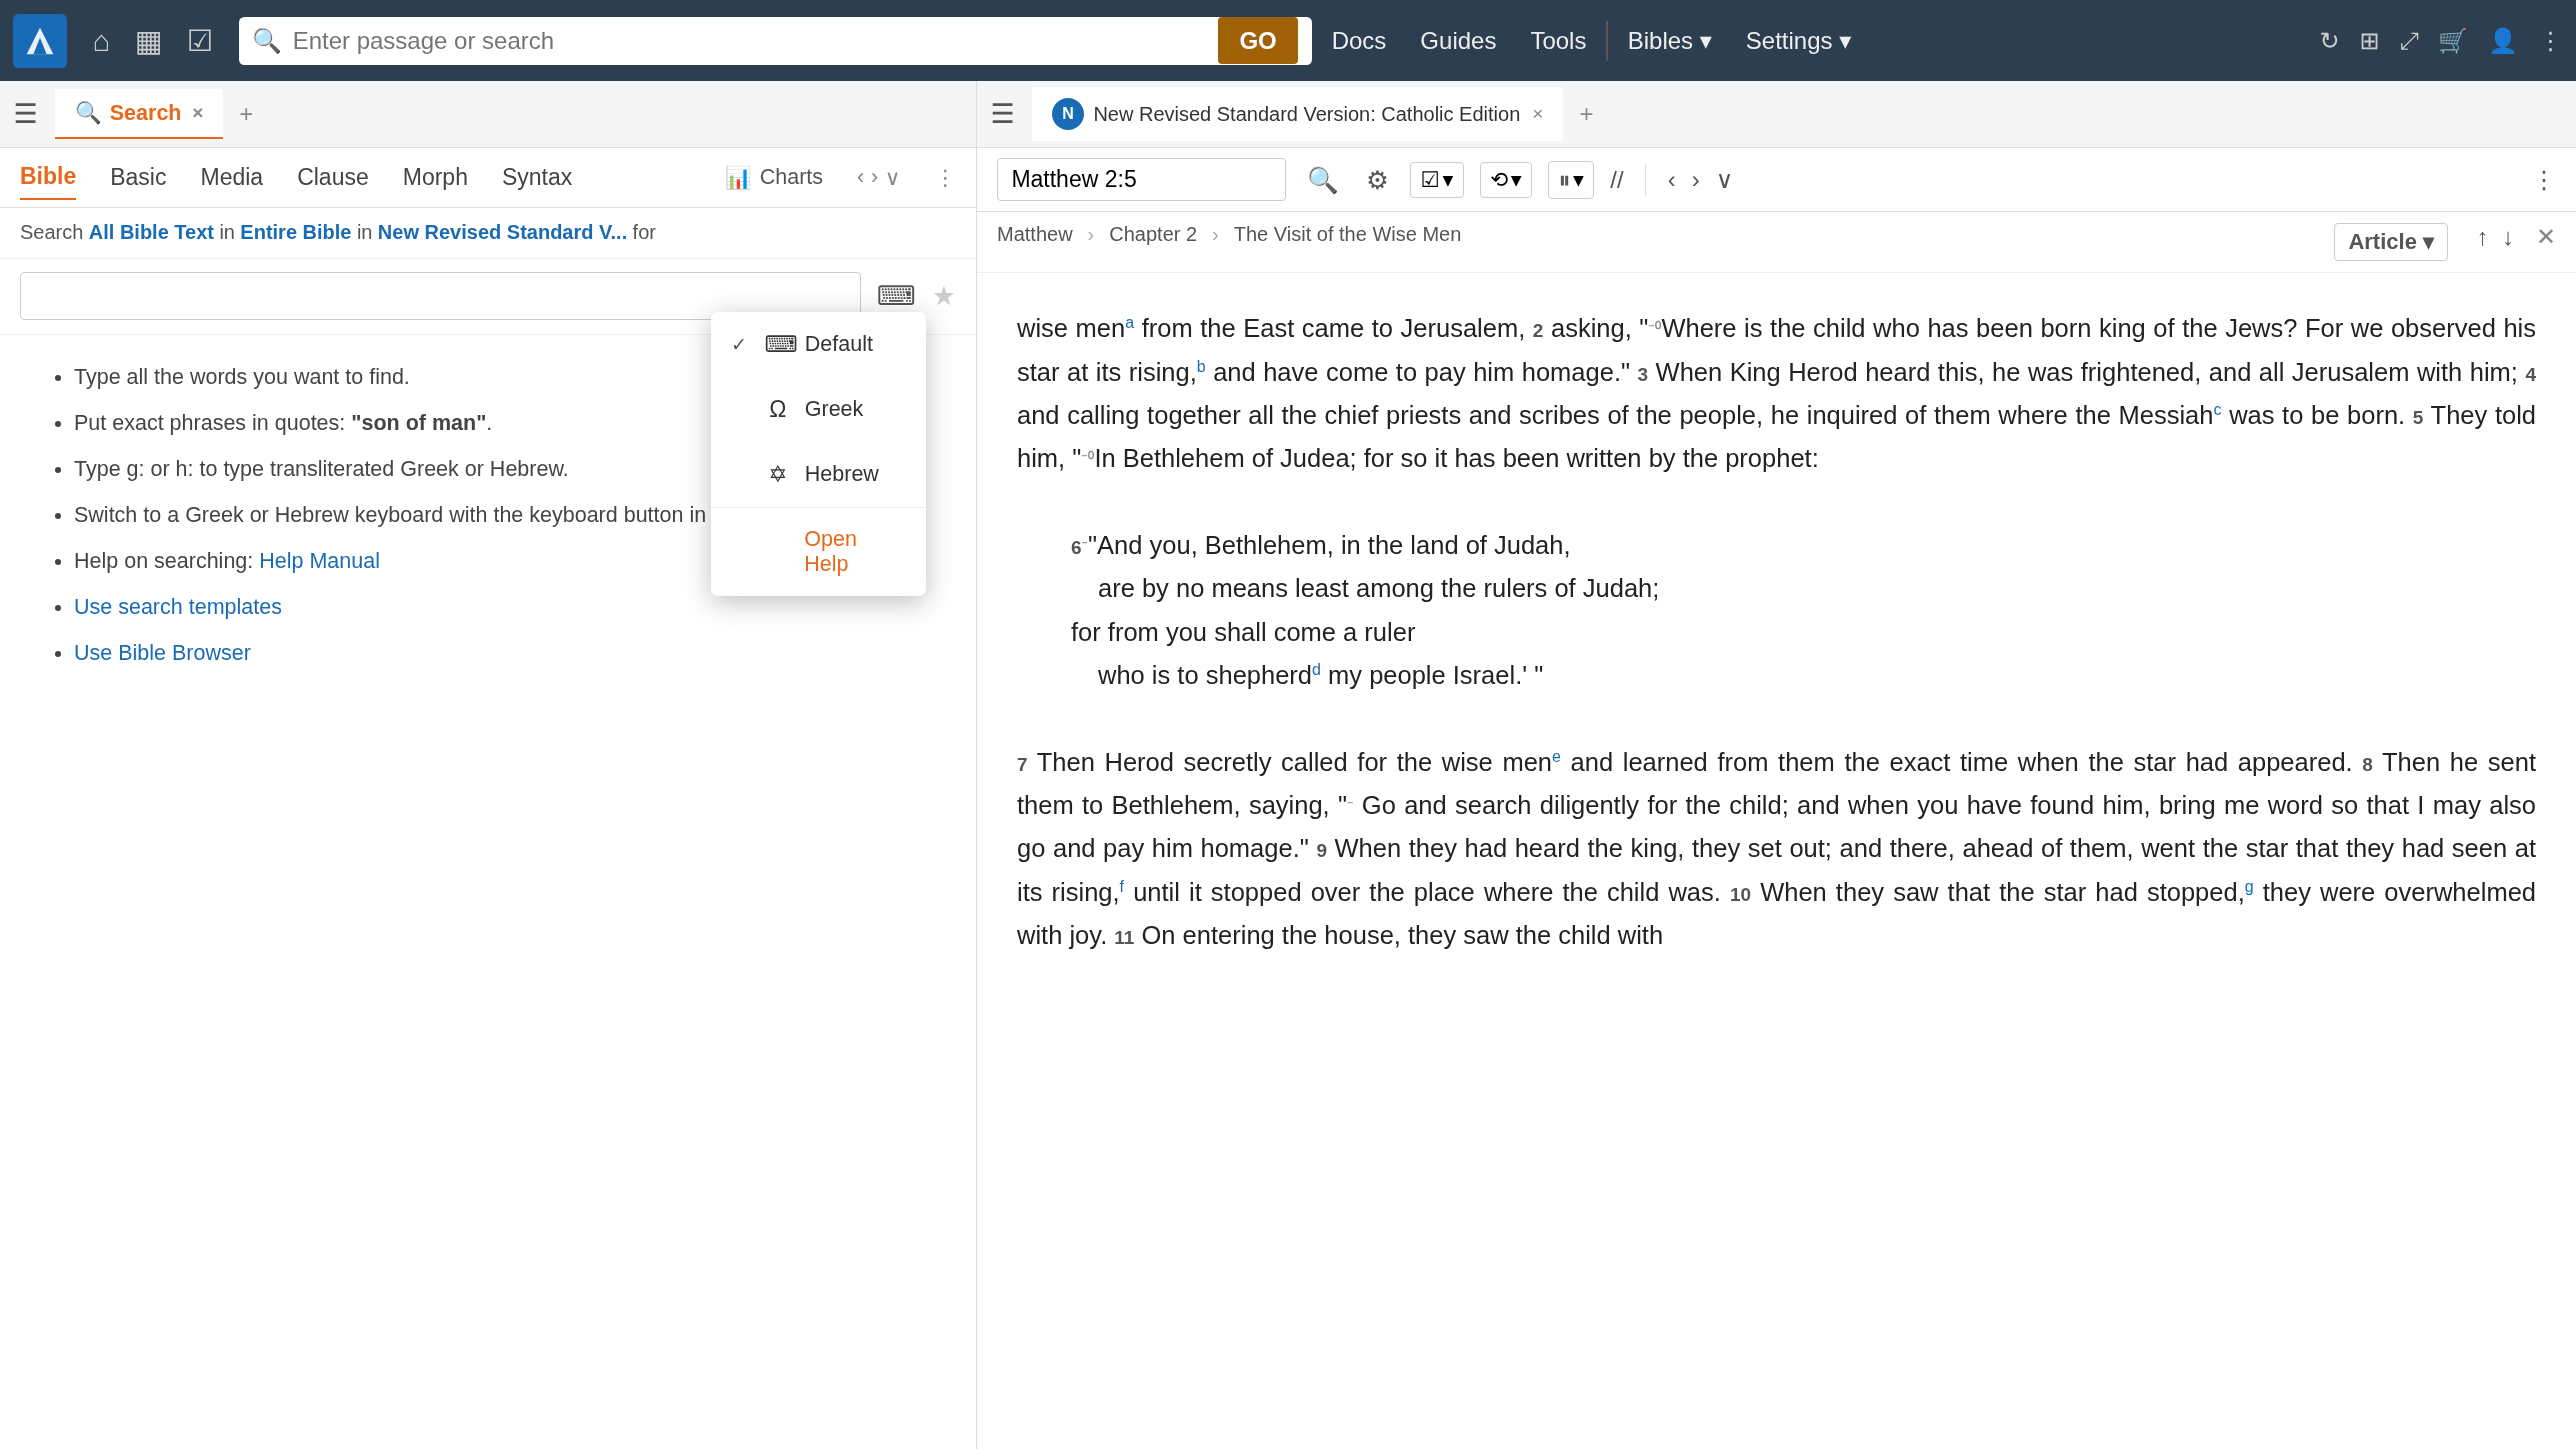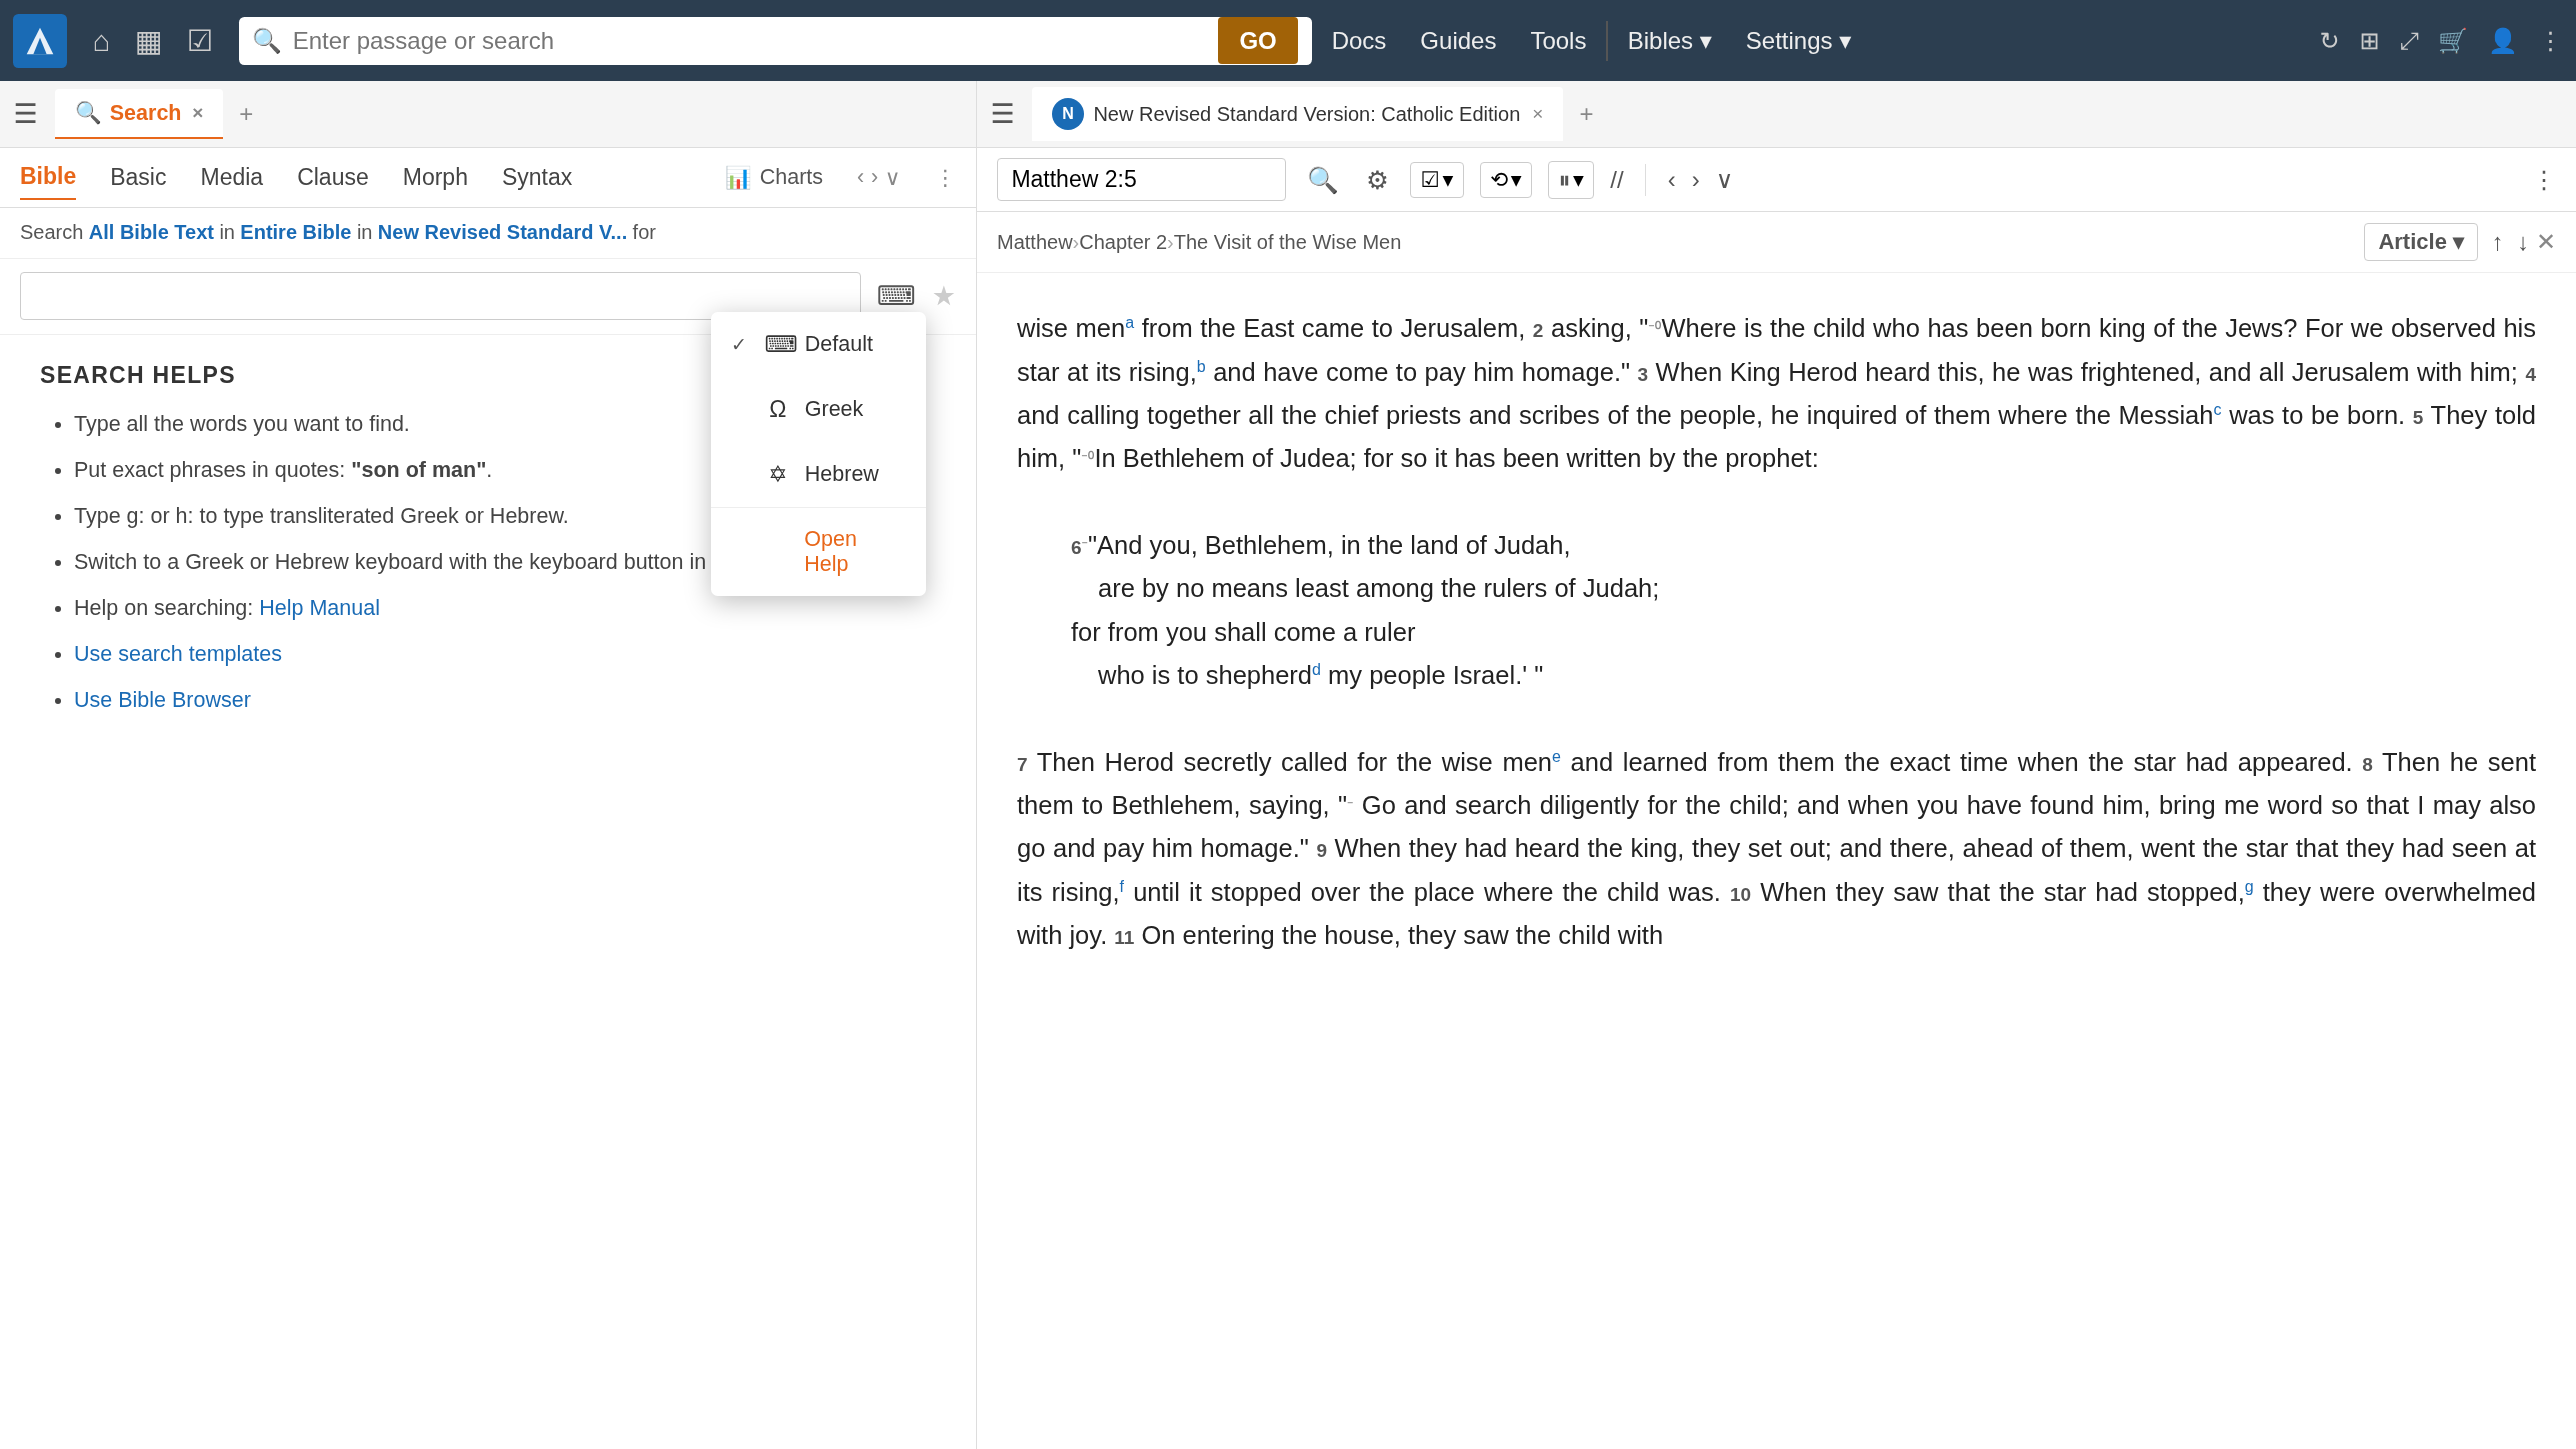--- a/index.html
+++ b/index.html
@@ -333,26 +333,25 @@
     }
     .toolbar-separator { width: 1.3px; height: 32px; background: #ddd; margin: 0 5.4px; }
     .nav-arrow { color: #555; font-size: 24px; cursor: pointer; }
     .more-options { color: #555; font-size: 24px; cursor: pointer; margin-left: auto; }
     .pause-icon { color: #555; font-size: 24px; }
     .double-slash { color: #555; font-size: 24px; }
 
     
     .breadcrumb {
       display: flex;
-      align-items: center;
       padding: 10.7px 20px;
       font-size: 20px;
       color: #555;
       border-bottom: 0.7px solid #eee;
-      gap: 0;
+      gap: 15px;
     }
     .breadcrumb span { cursor: pointer; }
     .breadcrumb .sep { color: #aaa; }
     .article-btn {
       margin-left: auto;
       border: 1.3px solid #ccc;
       border-radius: 4px;
       padding: 5.4px 13.4px;
       font-size: 22px;
       color: #555;
@@ -483,21 +482,20 @@
       <span class="in-word">for</span>
     </div>
 
     <div class="search-input-area">
       <input class="search-box" type="text" style="">
       <span class="keyboard-btn">⌨</span>
       <span class="star-btn">★</span>
     </div>
 
     <div class="search-helps">
-      <h3>SEARCH HELPS</h3>
       <ul>
         <li>
           <span>Type all the words you want to find.</span>
         </li>
         <li>
           Put exact phrases in quotes: <span class="bold">"son of man"</span>.
         </li>
         <li>
           <span>Type g: or h: to type transliterated Greek or Hebrew.</span>
         </li>

